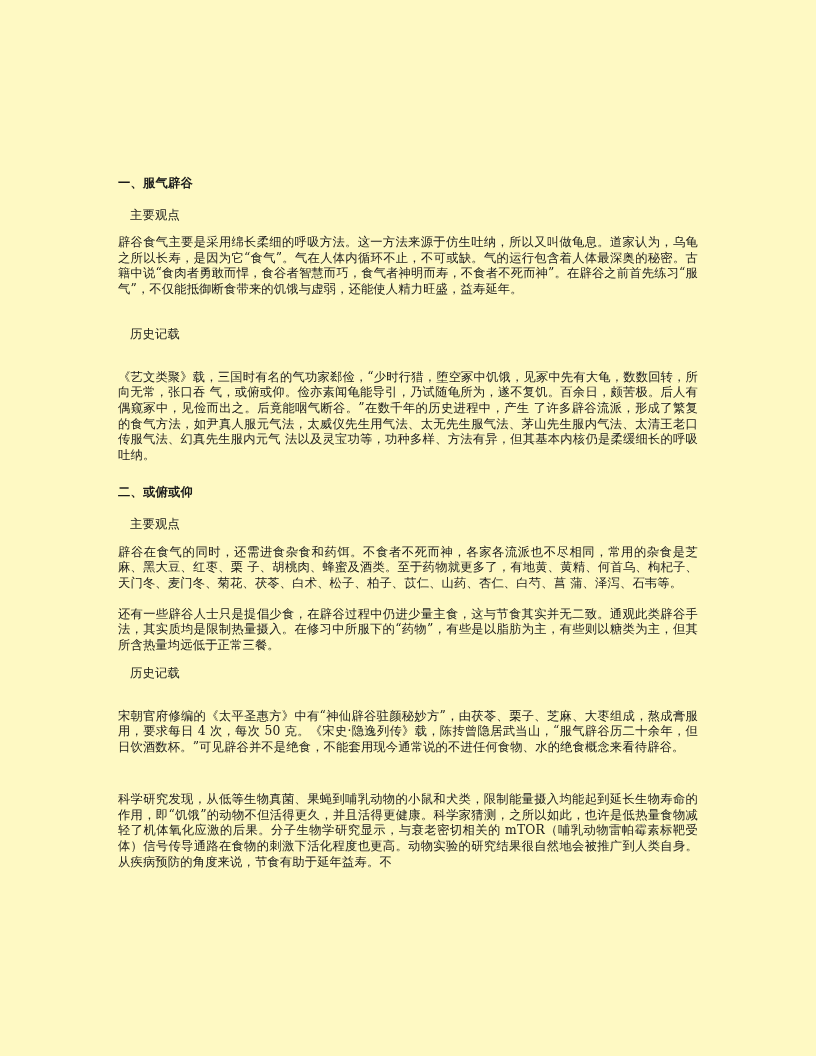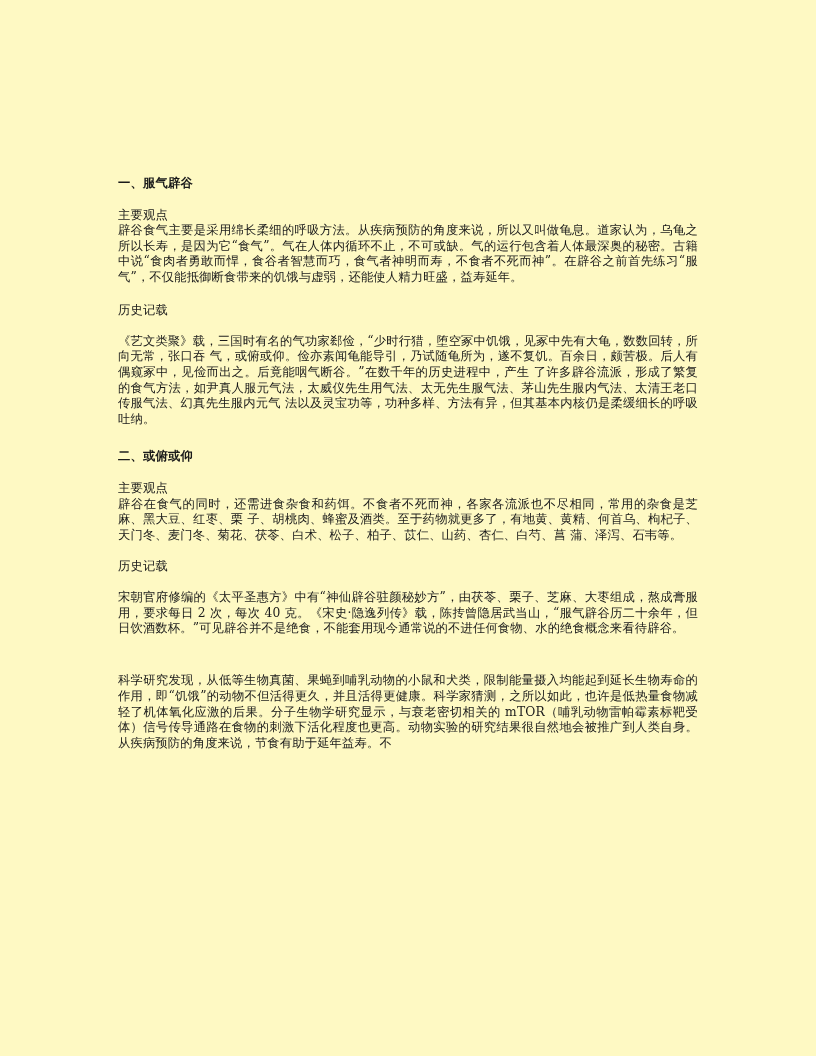--- a/index.html
+++ b/index.html
@@ -32,21 +32,21 @@
     line-height: 15.6px;
     letter-spacing: 0.2px;
     margin: 0 0 17px 0;
     text-align: left;
     color: #1a1a1a;
   }
   .sub-heading {
     font-size: 12.3px;
     line-height: 15.6px;
     letter-spacing: 0.2px;
-    margin: 0;
+    margin: 12px;
     color: #1a1a1a;
   }
   .para {
     font-size: 12.3px;
     line-height: 15.6px;
     letter-spacing: 0.15px;
     margin: 0;
     text-align: justify;
     text-justify: inter-ideograph;
     color: #1a1a1a;
@@ -58,42 +58,43 @@
 </style>
 </head>
 <body>
 
 <div class="page">
   <div class="content">
 
     <h2 class="section-heading">一、服气辟谷</h2>
 
     <p class="sub-heading">主要观点</p>
-    <p class="para">辟谷食气主要是采用绵长柔细的呼吸方法。从疾病预防的角度来说，所以又叫做龟息。道家认为，乌龟之所以长寿，是因为它“食气”。气在人体内循环不止，不可或缺。气的运行包含着人体最深奥的秘密。古籍中说“食肉者勇敢而悍，食谷者智慧而巧，食气者神明而寿，不食者不死而神”。在辟谷之前首先练习“服气”，不仅能抵御断食带来的饥饿与虚弱，还能使人精力旺盛，益寿延年。</p>
+    <p class="para">辟谷食气主要是采用绵长柔细的呼吸方法。这一方法来源于仿生吐纳，所以又叫做龟息。道家认为，乌龟之所以长寿，是因为它“食气”。气在人体内循环不止，不可或缺。气的运行包含着人体最深奥的秘密。古籍中说“食肉者勇敢而悍，食谷者智慧而巧，食气者神明而寿，不食者不死而神”。在辟谷之前首先练习“服气”，不仅能抵御断食带来的饥饿与虚弱，还能使人精力旺盛，益寿延年。</p>
 
     <div class="gap-md"></div>
 
     <p class="sub-heading">历史记载</p>
     <div class="gap-sm"></div>
     <p class="para">《艺文类聚》载，三国时有名的气功家郄俭，“少时行猎，堕空冢中饥饿，见冢中先有大龟，数数回转，所向无常，张口吞 气，或俯或仰。俭亦素闻龟能导引，乃试随龟所为，遂不复饥。百余日，颇苦极。后人有偶窥冢中，见俭而出之。后竟能咽气断谷。”在数千年的历史进程中，产生 了许多辟谷流派，形成了繁复的食气方法，如尹真人服元气法，太威仪先生用气法、太无先生服气法、茅山先生服内气法、太清王老口传服气法、幻真先生服内元气 法以及灵宝功等，功种多样、方法有异，但其基本内核仍是柔缓细长的呼吸吐纳。</p>
 
     <div class="gap-lg"></div>
 
     <h2 class="section-heading">二、或俯或仰</h2>
 
     <p class="sub-heading">主要观点</p>
     <p class="para">辟谷在食气的同时，还需进食杂食和药饵。不食者不死而神，各家各流派也不尽相同，常用的杂食是芝麻、黑大豆、红枣、栗 子、胡桃肉、蜂蜜及酒类。至于药物就更多了，有地黄、黄精、何首乌、枸杞子、天门冬、麦门冬、菊花、茯苓、白术、松子、柏子、苡仁、山药、杏仁、白芍、菖 蒲、泽泻、石韦等。</p>
 
     <div class="gap-sm"></div>
 
+    <p class="para">还有一些辟谷人士只是提倡少食，在辟谷过程中仍进少量主食，这与节食其实并无二致。通观此类辟谷手法，其实质均是限制热量摄入。在修习中所服下的“药物”，有些是以脂肪为主，有些则以糖类为主，但其所含热量均远低于正常三餐。</p>
     <p class="sub-heading">历史记载</p>
 
     <div class="gap-sm"></div>
 
-    <p class="para">宋朝官府修编的《太平圣惠方》中有“神仙辟谷驻颜秘妙方”，由茯苓、栗子、芝麻、大枣组成，熬成膏服用，要求每日 2 次，每次 40 克。《宋史·隐逸列传》载，陈抟曾隐居武当山，“服气辟谷历二十余年，但日饮酒数杯。”可见辟谷并不是绝食，不能套用现今通常说的不进任何食物、水的绝食概念来看待辟谷。</p>
+    <p class="para">宋朝官府修编的《太平圣惠方》中有“神仙辟谷驻颜秘妙方”，由茯苓、栗子、芝麻、大枣组成，熬成膏服用，要求每日 4 次，每次 50 克。《宋史·隐逸列传》载，陈抟曾隐居武当山，“服气辟谷历二十余年，但日饮酒数杯。”可见辟谷并不是绝食，不能套用现今通常说的不进任何食物、水的绝食概念来看待辟谷。</p>
 
     <div class="gap-lg"></div>
 
     <div class="gap-sm"></div>
     <p class="para">科学研究发现，从低等生物真菌、果蝇到哺乳动物的小鼠和犬类，限制能量摄入均能起到延长生物寿命的作用，即“饥饿”的动物不但活得更久，并且活得更健康。科学家猜测，之所以如此，也许是低热量食物减轻了机体氧化应激的后果。分子生物学研究显示，与衰老密切相关的 mTOR（哺乳动物雷帕霉素标靶受体）信号传导通路在食物的刺激下活化程度也更高。动物实验的研究结果很自然地会被推广到人类自身。从疾病预防的角度来说，节食有助于延年益寿。不</p>
 
   </div>
 </div>
 
 </body></html>

